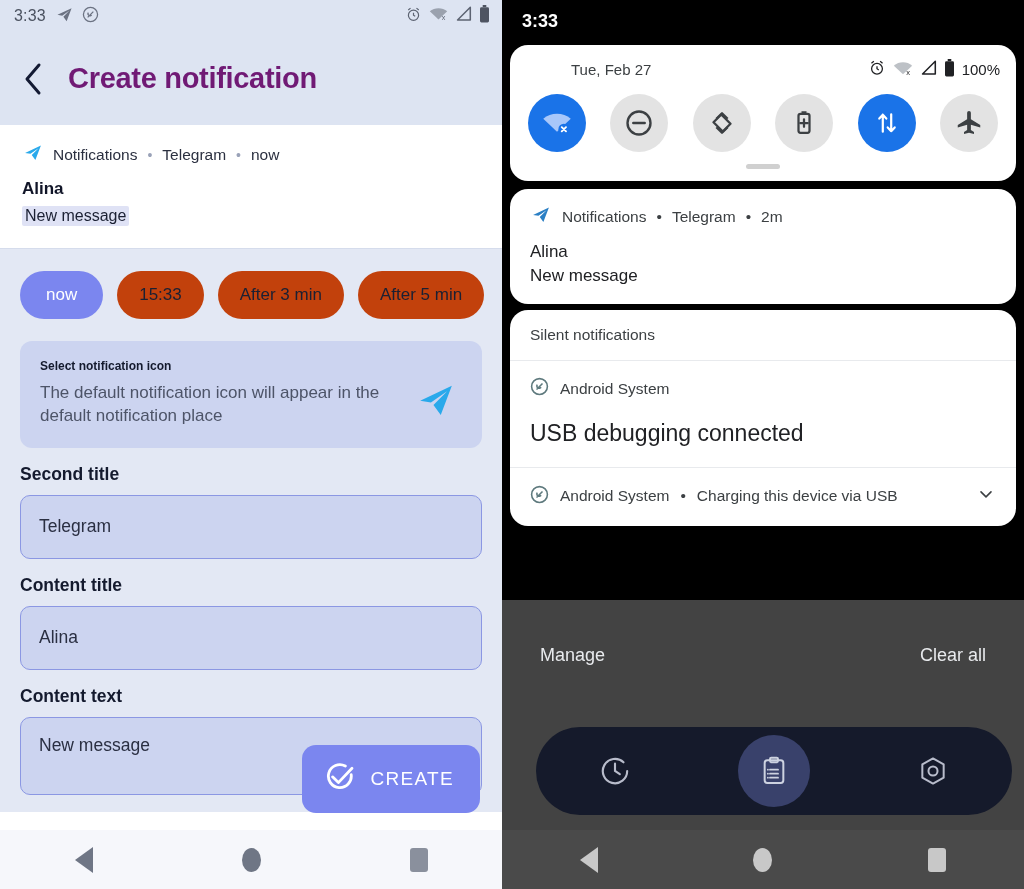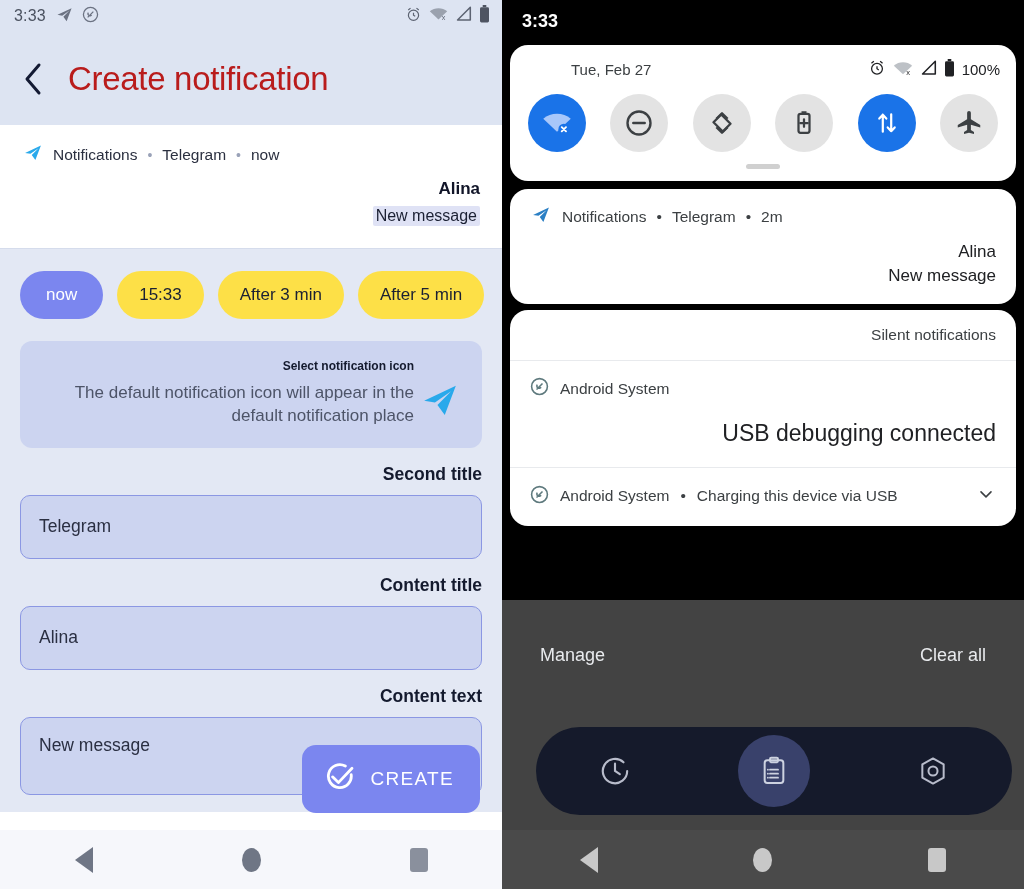--- a/index.html
+++ b/index.html
@@ -2,21 +2,21 @@
 <html><head>
 <meta charset="utf-8">
 <style>
   * { box-sizing: border-box; margin: 0; padding: 0; }
   html, body {
     width: 1024px; height: 889px;
     font-family: "Liberation Sans", sans-serif;
     overflow: hidden;
     background: #ffffff;
   }
-  .screen { position: relative; width: 1024px; height: 827px; display: flex; text-align: right; }
+  .screen { position: relative; width: 1024px; height: 827px; display: flex; }
 
   
   .left {
     position: relative;
     width: 502px; height: 889px;
     background: #e3e8f4;
     overflow: hidden;
     flex: none;
   }
   .l-statusbar {
@@ -26,39 +26,39 @@
   }
   .l-time { font-size: 16px; font-weight: 500; color: #4b5260; letter-spacing: .2px; }
   .l-sb-icons-left { display: flex; align-items: center; gap: 8px; }
   .l-sb-icons-right { margin-left: auto; display: flex; align-items: center; gap: 7px; }
 
   .l-appbar {
     height: 93px; background: #dde4f2;
     display: flex; align-items: center; padding: 0 20px; gap: 22px;
   }
   .l-back { width: 26px; height: 34px; flex: none; display:flex; align-items:center; justify-content:center; cursor: pointer;}
-  .l-title { font-size: 33px; font-weight: 400; color: #b91c1c; letter-spacing: -.3px; }
+  .l-title { font-size: 29px; font-weight: 700; color: #701a75; letter-spacing: -.3px; }
 
   .l-preview {
     background: #ffffff; padding: 18px 22px 22px 22px;
     border-bottom: 1px solid #d5dcec;
   }
   .l-prev-head { display: flex; align-items: center; gap: 9px; font-size: 15.5px; color: #2b3040; }
   .l-prev-head .dot { color: #9aa2b8; font-size: 14px; padding: 0 1px; }
   .l-prev-title { font-size: 17px; font-weight: 700; color: #111528; margin-top: 13px; }
   .l-prev-text {
     font-size: 16px; color: #1b2033; margin-top: 7px;
     background: #dfe2f5; display: inline-block; padding: 1px 3px; border-radius: 2px;
   }
 
   .l-chips { display: flex; gap: 14px; padding: 22px 20px 8px 20px; }
   .chip {
     height: 48px; border-radius: 24px; display: flex; align-items: center;
     justify-content: center; padding: 4px 22px; font-size: 17px; white-space: nowrap;
-    background: #fde047; color: #1b2033; cursor: pointer;
+    background: #c2410c; color: #1b2033; cursor: pointer;
   }
   .chip.active { background: #7b86ef; color: #ffffff; padding: 0 26px; }
 
   .l-iconcard {
     margin: 14px 20px 0 20px; background: #ccd4f0; border-radius: 12px;
     padding: 18px 20px 20px 20px; display: flex; align-items: flex-start; cursor: pointer;
   }
   .l-iconcard-texts { flex: 1; min-width: 0; }
   .l-ic-title { font-size: 12px; font-weight: 700; color: #141a2e; }
   .l-ic-sub { font-size: 17px; color: #4d5468; line-height: 1.35; margin-top: 9px; }

